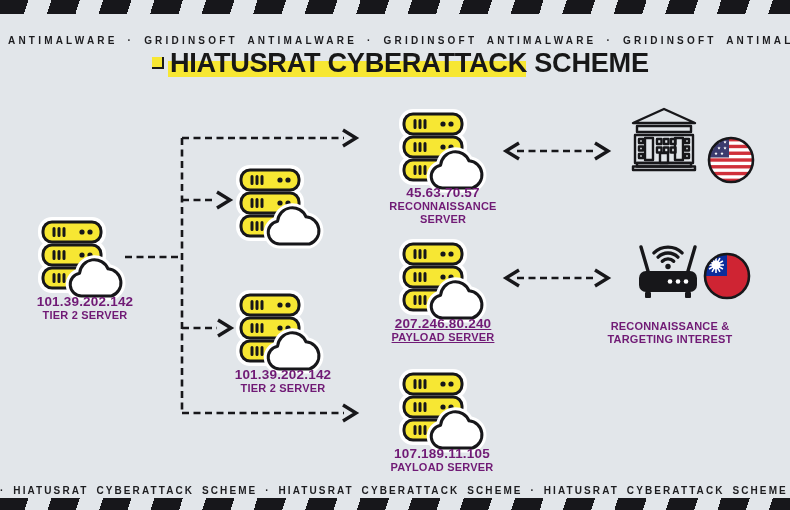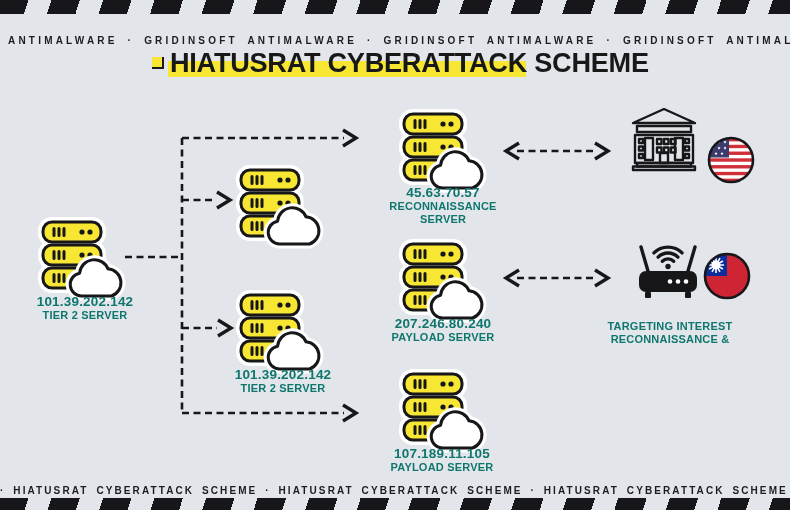--- a/index.html
+++ b/index.html
@@ -28,21 +28,21 @@
   .title-hl{
     position:absolute;left:168px;top:61px;width:358px;height:16px;background:#f7e733;
   }
   h1.title{
     position:absolute;left:170px;top:47px;margin:0;
     font-size:28px;font-weight:700;letter-spacing:-0.3px;color:#181818;
     transform:scaleX(0.97);transform-origin:left center;white-space:nowrap;
   }
   .diagram{position:absolute;left:0;top:95px;width:790px;height:390px;}
   .lbl{
-    position:absolute;text-align:center;color:#0f766e;font-weight:700;
+    position:absolute;text-align:center;color:#701a75;font-weight:700;
     line-height:1.14;letter-spacing:0.2px;
   }
   .lbl .ip{font-size:13.5px;}
   .lbl .role{font-size:11px;}
 </style>
 </head>
 <body>
 
 <div class="stripes top"></div>
 <div class="banner top">ANTIMALWARE · GRIDINSOFT ANTIMALWARE · GRIDINSOFT ANTIMALWARE · GRIDINSOFT ANTIMALWARE</div>
@@ -210,27 +210,27 @@
 </div>
 <div class="lbl" style="left:201px;top:367px;width:164px;">
   <div class="ip">101.39.202.142</div>
   <div class="role">TIER 2 SERVER</div>
 </div>
 <div class="lbl" style="left:353px;top:185px;width:180px;">
   <div class="ip">45.63.70.57</div>
   <div class="role">RECONNAISSANCE</div>
   <div class="role">SERVER</div>
 </div>
-<div class="lbl" style="left:353px;top:316px;width:180px;">
+<div class="lbl" style="left:353px;top:316px;width:180px;text-decoration:underline;">
   <div class="ip">207.246.80.240</div>
   <div class="role">PAYLOAD SERVER</div>
 </div>
 <div class="lbl" style="left:352px;top:446px;width:180px;">
   <div class="ip">107.189.11.105</div>
   <div class="role">PAYLOAD SERVER</div>
 </div>
 <div class="lbl" style="left:568px;top:320px;width:204px;">
+  <div class="role">RECONNAISSANCE &amp;</div>
   <div class="role">TARGETING INTEREST</div>
-  <div class="role">RECONNAISSANCE &amp;</div>
 </div>
 
 <div class="banner bottom">· HIATUSRAT CYBERATTACK SCHEME · HIATUSRAT CYBERATTACK SCHEME · HIATUSRAT CYBERATTACK SCHEME ·</div>
 <div class="stripes bottom"></div>
 
 </body></html>

